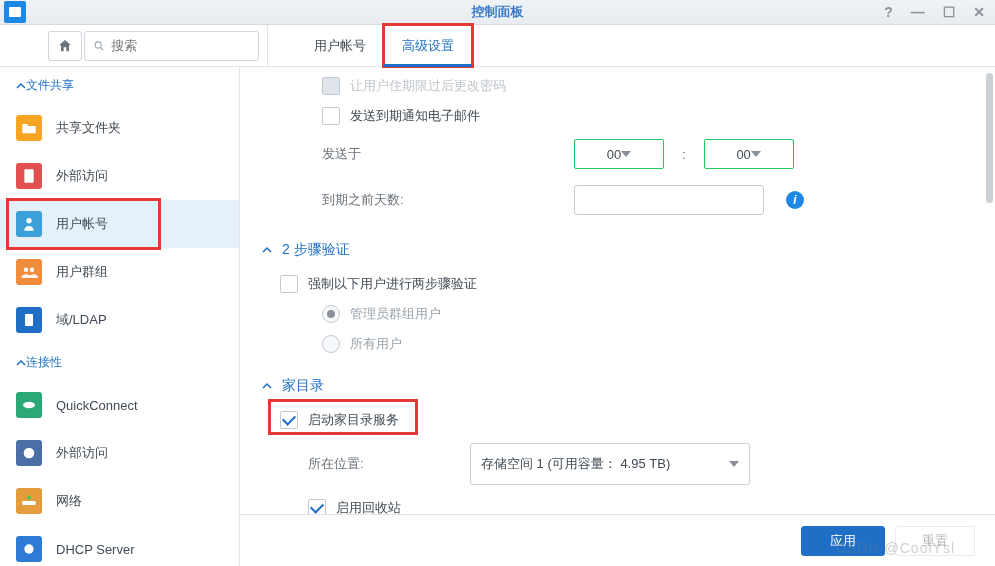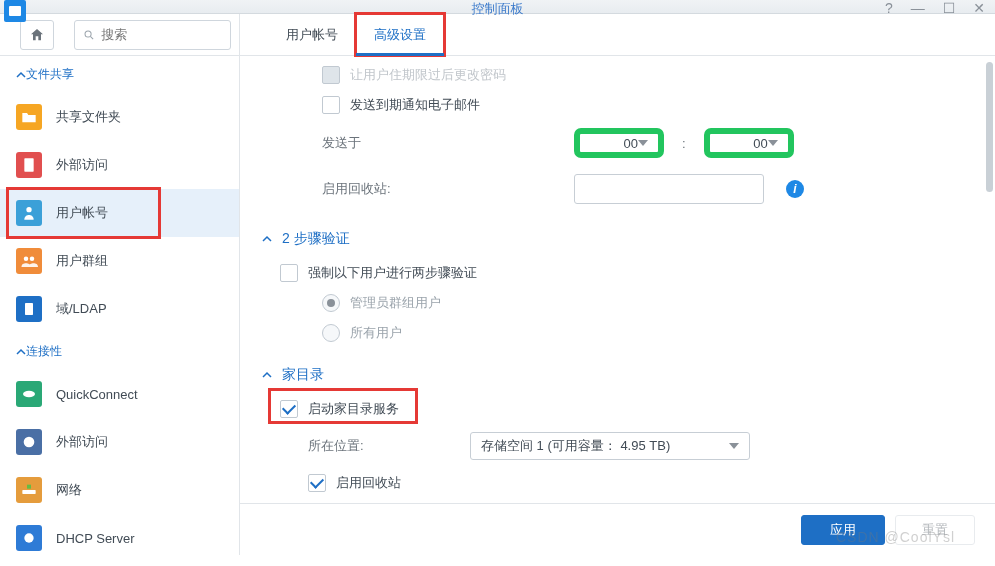--- a/index.html
+++ b/index.html
@@ -1,25 +1,25 @@
 <!DOCTYPE html>
 <html><head>
   <meta charset="utf-8">
   <style>
     * { box-sizing: border-box; margin: 0; padding: 0; font-family: "Microsoft YaHei", Arial, sans-serif; }
     body { width: 995px; height: 566px; background: #fff; overflow: hidden; position: relative; font-size: 13px; color: #414b55; }
-    .titlebar { height: 14px; background: linear-gradient(#f0f3f5,#e8ecf0); border-bottom: 1px solid #d4dadf; display: flex; position: relative; }
+    .titlebar { height: 25px; background: linear-gradient(#f0f3f5,#e8ecf0); border-bottom: 1px solid #d4dadf; display: flex; align-items: center; position: relative; font-weight: bold; }
     .app-icon { width: 22px; height: 22px; margin-left: 4px; background: #1e88e5; border-radius: 2px; display:flex; align-items:center; justify-content:center;}
     .app-icon::after{content:"";width:12px;height:10px;background:#fff;border-radius:1px;}
     .titlebar-title { position: absolute; left: 50%; transform: translateX(-50%); color: #3b7acb; font-size: 13px; }
     .window-icons { position: absolute; right: 10px; display: flex; gap: 18px; color: #8a9199; font-size: 14px;}
     .toolbar { height: 42px; border-bottom: 1px solid #e1e5e9; display: flex; align-items: center; }
     .sidebar-wrap { display: flex; height: calc(100% - 67px); }
     .sidebar { width: 240px; border-right: 1px solid #e1e5e9; overflow-y: auto; }
-    .toolbar-left { width: 240px; display: flex; align-items: center; gap: 20px; padding-left: 20px; border-right: 1px solid #e1e5e9; height:100%;}
+    .toolbar-left { width: 240px; display: flex; align-items: center; gap: 2px; padding-left: 20px; border-right: 1px solid #e1e5e9; height:100%;margin-left:28px;}
     .home-btn { width: 34px; height: 30px; border: 1px solid #cfd6dd; border-radius: 3px; display:flex; align-items:center; justify-content:center; background:#fff;}
     .search-wrap { flex:1; height: 30px; border: 1px solid #cfd6dd; border-radius: 3px; display:flex; align-items:center; padding: 0 8px; gap:6px; color:#9aa3ab; margin-right:8px;}
     .search-wrap input { border:none; outline:none; width:100%; font-size:13px; color:#414b55;}
     .tabs { display: flex; height: 100%; align-items: stretch; padding-left: 28px;}
     .tab { padding: 0 18px; display:flex; align-items:center; color:#414b55; position:relative; cursor:pointer;}
     .tab.active { color:#1e6fc5; font-weight:500;text-align:center;}
     .tab.active::after { content:""; position:absolute; bottom:-1px; left:0; right:0; height:3px; background:#1e6fc5;}
     .tab-redbox { position:absolute; inset:-2px -2px -2px -2px; border:3px solid #e53935; pointer-events:none;}
     .section-title { padding: 10px 16px; color:#1e6fc5; font-size:12px; display:flex; align-items:center; gap:0;}
     .chevron { width:10px; height:10px; display:inline-block;}
@@ -31,30 +31,30 @@
     .content { flex:1; position:relative; overflow:hidden;}
     .content-inner { padding: 4px 22px 80px 22px; height:100%; overflow-y:auto;}
     .checkbox { width:18px; height:18px; border:1px solid #c1c9d1; border-radius:2px; background:#fff; display:flex; align-items:center; justify-content:center; flex-shrink:0;}
     .checkbox.indet { background:#dfe5ea;}
     .checkbox.checked::after{content:"";width:10px;height:6px;border-left:2px solid #1e6fc5;border-bottom:2px solid #1e6fc5;transform:rotate(-45deg) translate(1px,-1px);}
     .checkbox-row { display:flex; align-items:center; gap:10px; padding:6px 0 6px 34px;}
     .indent1 { padding-left: 60px; }
     .indent2 { padding-left: 86px; }
     .form-row { display:flex; align-items:center; padding:8px 0 8px 60px; gap:12px;}
     .form-label { width: 240px; color:#6b737b;}
-    .select { height:30px; border:6px solid #22c55e; border-radius:7px; background:#fff; display:flex; align-items:center; justify-content:flex-end; padding:0 10px; min-width:90px;}
+    .select { height:30px; border:1px solid #22c55e; border-radius:2px; background:#fff; display:flex; align-items:center; justify-content:center; padding:0 10px; min-width:90px;}
     .dropdown-caret { width:0;height:0;border-left:5px solid transparent;border-right:5px solid transparent;border-top:6px solid #8a9199;}
     .text-input { height:30px; width:190px; border:1px solid #c7ced5; border-radius:3px; padding:0 8px; outline:none;}
     .info-icon { width:18px;height:18px;border-radius:50%;background:#1e88e5;color:#fff;display:flex;align-items:center;justify-content:center;font-style:italic;font-weight:bold;font-size:12px;margin-left:10px;}
     .group-header { display:flex; align-items:center; gap:10px; color:#1e6fc5; font-size:14px; margin: 18px 0 10px 0;}
     .radio-wrap { width:18px;height:18px;border:1px solid #c1c9d1;border-radius:50%;display:flex;align-items:center;justify-content:center;background:#f6f8fa;}
     .radio-wrap.sel::after{content:"";width:8px;height:8px;border-radius:50%;background:#8a9199;}
     .radio-row{display:flex;align-items:center;gap:10px;padding:6px 0 6px 60px;color:#9aa3ab;}
     .homedir-redbox { position:absolute; border:3px solid #e53935; pointer-events:none;}
-    .big-select { height:28px; width:280px; border:1px solid #c7ced5; border-radius:3px; display:flex; align-items:center; justify-content:space-between; padding:0 10px;}
+    .big-select { height:42px; width:280px; border:1px solid #c7ced5; border-radius:3px; display:flex; align-items:center; justify-content:space-between; padding:0 10px;}
     .btn { height:30px; padding:0 16px; border:1px solid #c7ced5; border-radius:3px; background:#fff; display:inline-flex; align-items:center;}
     .footer { position:absolute; bottom:0; left:0; right:0; height:52px; border-top:1px solid #e1e5e9; display:flex; align-items:center; justify-content:flex-end; padding-right:20px; gap:10px; background:#fff;}
     .btn-primary { background:#1e6fc5; border-color:#1e6fc5; color:#fff; padding:0 28px;}
     .btn-ghost { border:1px solid #c7ced5; background:#fff; padding:0 10px; width:80px; display:flex; justify-content:center; opacity:0.4;}
     .watermark { position:absolute; right:40px; bottom:10px; color:rgba(120,120,120,.35); font-size:14px; letter-spacing:1px; pointer-events:none;}
     .colon { margin:0 6px; color:#6b737b;}
     svg { display:block;}
     .disabled-text{color:#c1c6cb;}
     .scroll-thumb{position:absolute;right:2px;top:6px;width:7px;height:130px;background:#c9d0d6;border-radius:4px;}
   </style>
@@ -210,21 +210,21 @@
             <span>00</span>
             <span class="dropdown-caret"></span>
           </div>
         <span class="colon">:</span>
         <div class="select">
             <span>00</span>
             <span class="dropdown-caret"></span>
           </div>
       </div>
       <div class="form-row indent2">
-        <div class="form-label">启用回收站:</div>
+        <div class="form-label">到期之前天数:</div>
         <input class="text-input" style="">
         <div class="info-icon">i</div>
       </div>
 
       <div class="group-header">
         <svg class="chevron" viewBox="0 0 10 10">
             <path d="M1 7 L5 3 L9 7" stroke="#1e6fc5" stroke-width="1.5" fill="none"></path>
           </svg>
         <span>2 步骤验证</span>
       </div>

